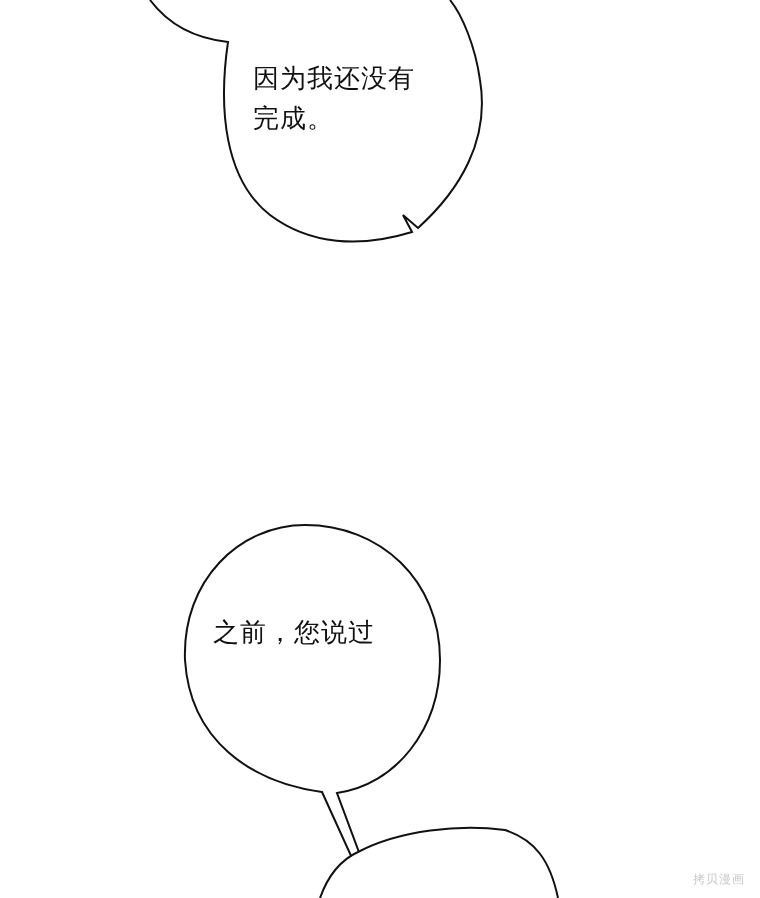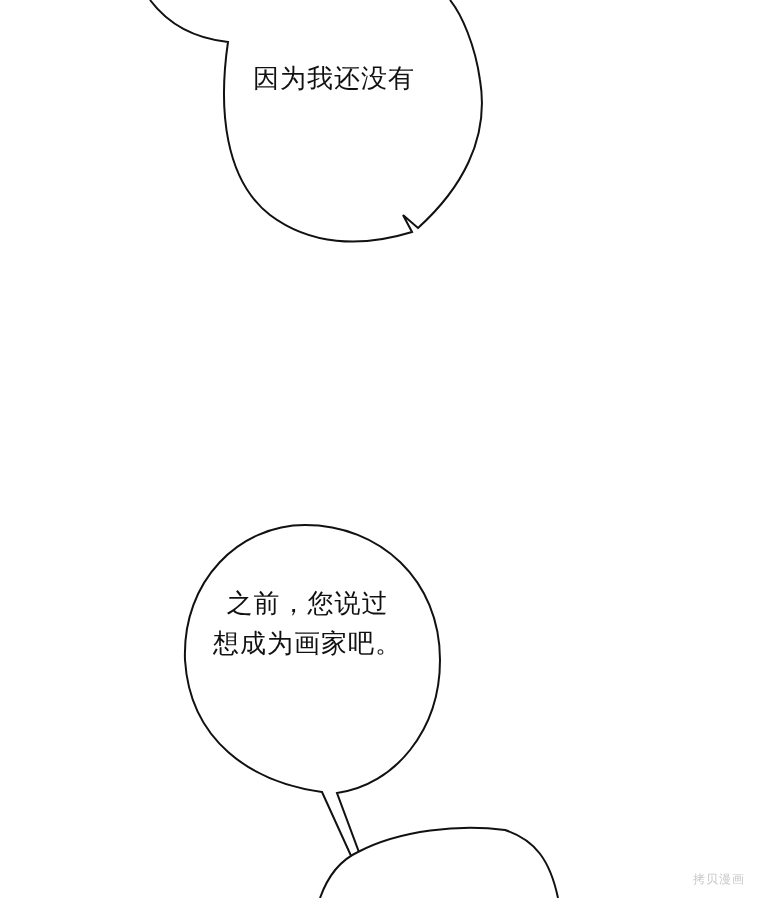--- a/index.html
+++ b/index.html
@@ -2,38 +2,38 @@
 <html><head>
 <meta charset="utf-8">
 <style>
   html, body { margin:0; padding:0; background:#ffffff; }
   body { width:760px; height:898px; position:relative; overflow:hidden;
          font-family:"DejaVu Sans","Liberation Sans",sans-serif; }
   svg.art { position:absolute; left:0; top:0; }
   .text { position:absolute; color:#111; font-size:26px; line-height:40px;
           font-weight:normal; letter-spacing:1px; white-space:nowrap; }
   .t1 { left:253px; top:58px; }
-  .t2 { left:213px; top:583px;text-align:center; }
+  .t2 { left:213px; top:612px; }
   .wm { position:absolute; left:693px; top:871px; font-size:12px; color:#c8c8c8;
         letter-spacing:1px; }
 </style>
 </head>
 <body>
 
 <svg class="art" width="760" height="898" viewBox="0 0 760 898">
 
   <path d="M150,0 C165,20 190,38 228,42 C218,110 225,180 270,215 C310,245 360,248 412,232 L403,215 L418,228 C460,190 490,140 480,80 C475,45 462,15 450,0" fill="#fff" stroke="#111" stroke-width="2"></path>
 
   <path d="M322,792 C250,782 190,740 185,660 C182,580 240,525 305,525 C380,525 440,580 440,660 C440,730 395,785 337,793 L360,855 L352,858 Z" fill="#fff" stroke="#111" stroke-width="2"></path>
 
   <path d="M320,898 C330,870 345,858 358,852 C400,830 460,824 505,830 C535,840 550,860 558,898" fill="#fff" stroke="#111" stroke-width="2"></path>
 </svg>
 
 <div class="text t1">
   <div>因为我还没有</div>
+  <div>完成。</div>
 </div>
 
 <div class="text t2">
   <div>之前，您说过</div>
-  <div>想成为画家吧。</div>
 </div>
 
 <div class="wm">拷贝漫画</div>
 
 </body></html>

